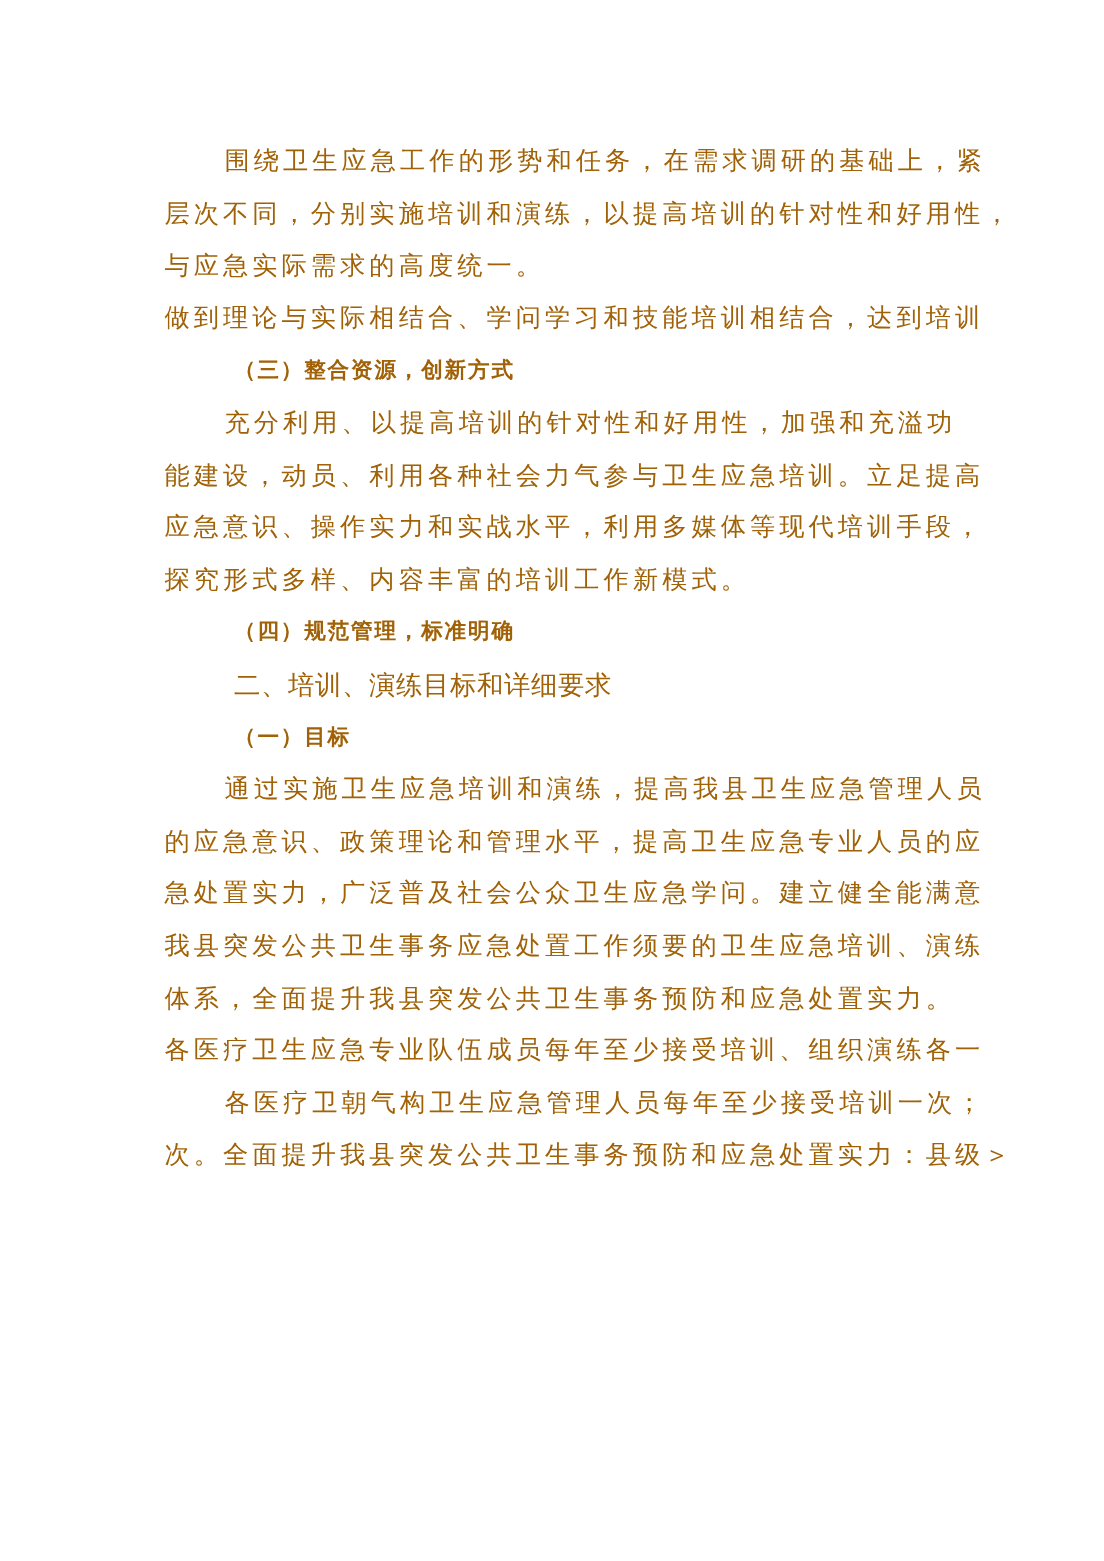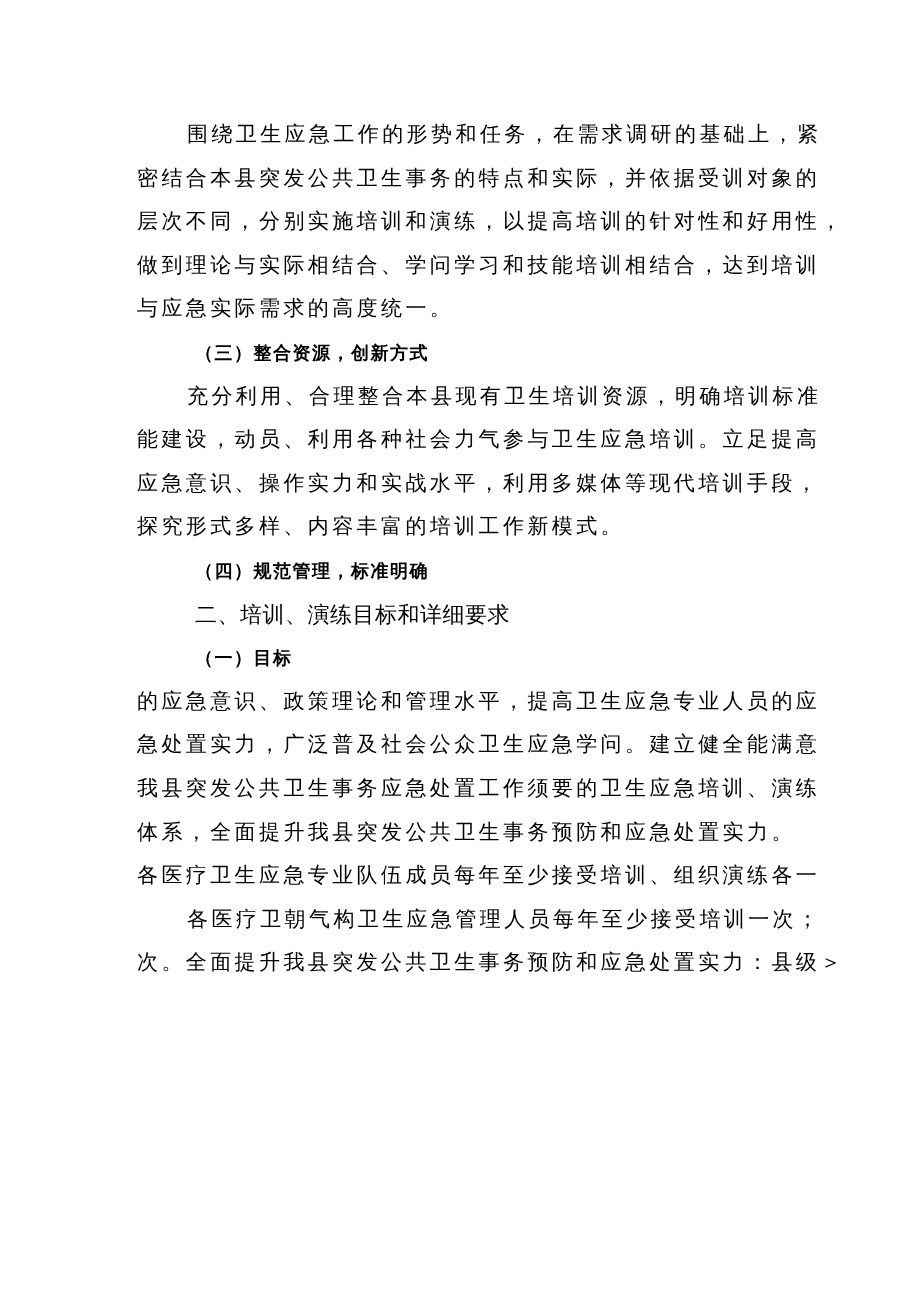--- a/index.html
+++ b/index.html
@@ -2,21 +2,21 @@
 <html><head>
 <meta charset="utf-8">
 <style>
   html, body { margin: 0; padding: 0; background: #ffffff; }
   body { width: 920px; height: 1301px; position: relative; overflow: hidden; }
   .page {
     position: absolute;
     left: 137px;
     top: 113px;
     width: 650px;
-    color: #000000;
+    color: #a16207;
     font-family: "DejaVu Serif", "Liberation Serif", serif;
     font-size: 21px;
     letter-spacing: 3.4px;
   }
   .line {
     height: 43.6px;
     line-height: 43.6px;
     white-space: nowrap;
   }
   .indent { padding-left: 50px; }
@@ -24,43 +24,43 @@
   .bold { font-weight: bold; font-family: "DejaVu Sans", "Liberation Sans", sans-serif; letter-spacing: 1.5px; font-size: 18px; }
   .section { font-family: Liberation Serif, serif; letter-spacing: 0.5px; font-size: 22px; }
 </style>
 </head>
 <body>
 
 <div class="page">
 
   <div>
     <div class="line indent">围绕卫生应急工作的形势和任务，在需求调研的基础上，紧</div>
-    <div class="line">密结合本县突发公共卫生事务的特点和实际，并依据受训对象的</div>
     <div class="line">层次不同，分别实施培训和演练，以提高培训的针对性和好用性，</div>
+    <div class="line">与应急实际需求的高度统一。</div>
     <div class="line">做到理论与实际相结合、学问学习和技能培训相结合，达到培训</div>
-    <div class="line">与应急实际需求的高度统一。</div>
   </div>
 
   <div class="line heading-indent bold">（三）整合资源，创新方式</div>
 
   <div>
-    <div class="line indent">充分利用、合理整合本县现有卫生培训资源，明确培训标准</div>
+    <div class="line indent">充分利用、以提高培训的针对性和好用性，加强和充溢功</div>
     <div class="line">能建设，动员、利用各种社会力气参与卫生应急培训。立足提高</div>
     <div class="line">应急意识、操作实力和实战水平，利用多媒体等现代培训手段，</div>
     <div class="line">探究形式多样、内容丰富的培训工作新模式。</div>
   </div>
 
   <div class="line heading-indent bold">（四）规范管理，标准明确</div>
 
 
   <div class="line heading-indent section">二、培训、演练目标和详细要求</div>
 
   <div class="line heading-indent bold">（一）目标</div>
 
   <div>
+    <div class="line indent">通过实施卫生应急培训和演练，提高我县卫生应急管理人员</div>
     <div class="line">的应急意识、政策理论和管理水平，提高卫生应急专业人员的应</div>
     <div class="line">急处置实力，广泛普及社会公众卫生应急学问。建立健全能满意</div>
     <div class="line">我县突发公共卫生事务应急处置工作须要的卫生应急培训、演练</div>
     <div class="line">体系，全面提升我县突发公共卫生事务预防和应急处置实力。</div>
   </div>
 
   <div>
     <div class="line">各医疗卫生应急专业队伍成员每年至少接受培训、组织演练各一</div>
     <div class="line indent">各医疗卫朝气构卫生应急管理人员每年至少接受培训一次；</div>
     <div class="line">次。全面提升我县突发公共卫生事务预防和应急处置实力：县级＞</div>

